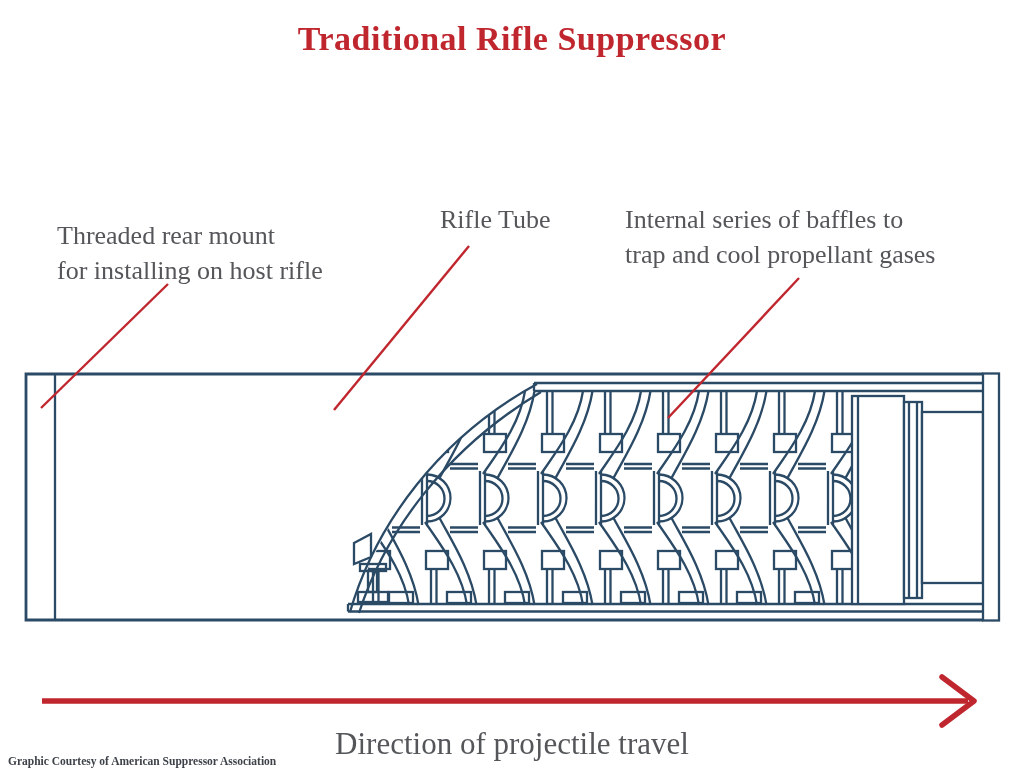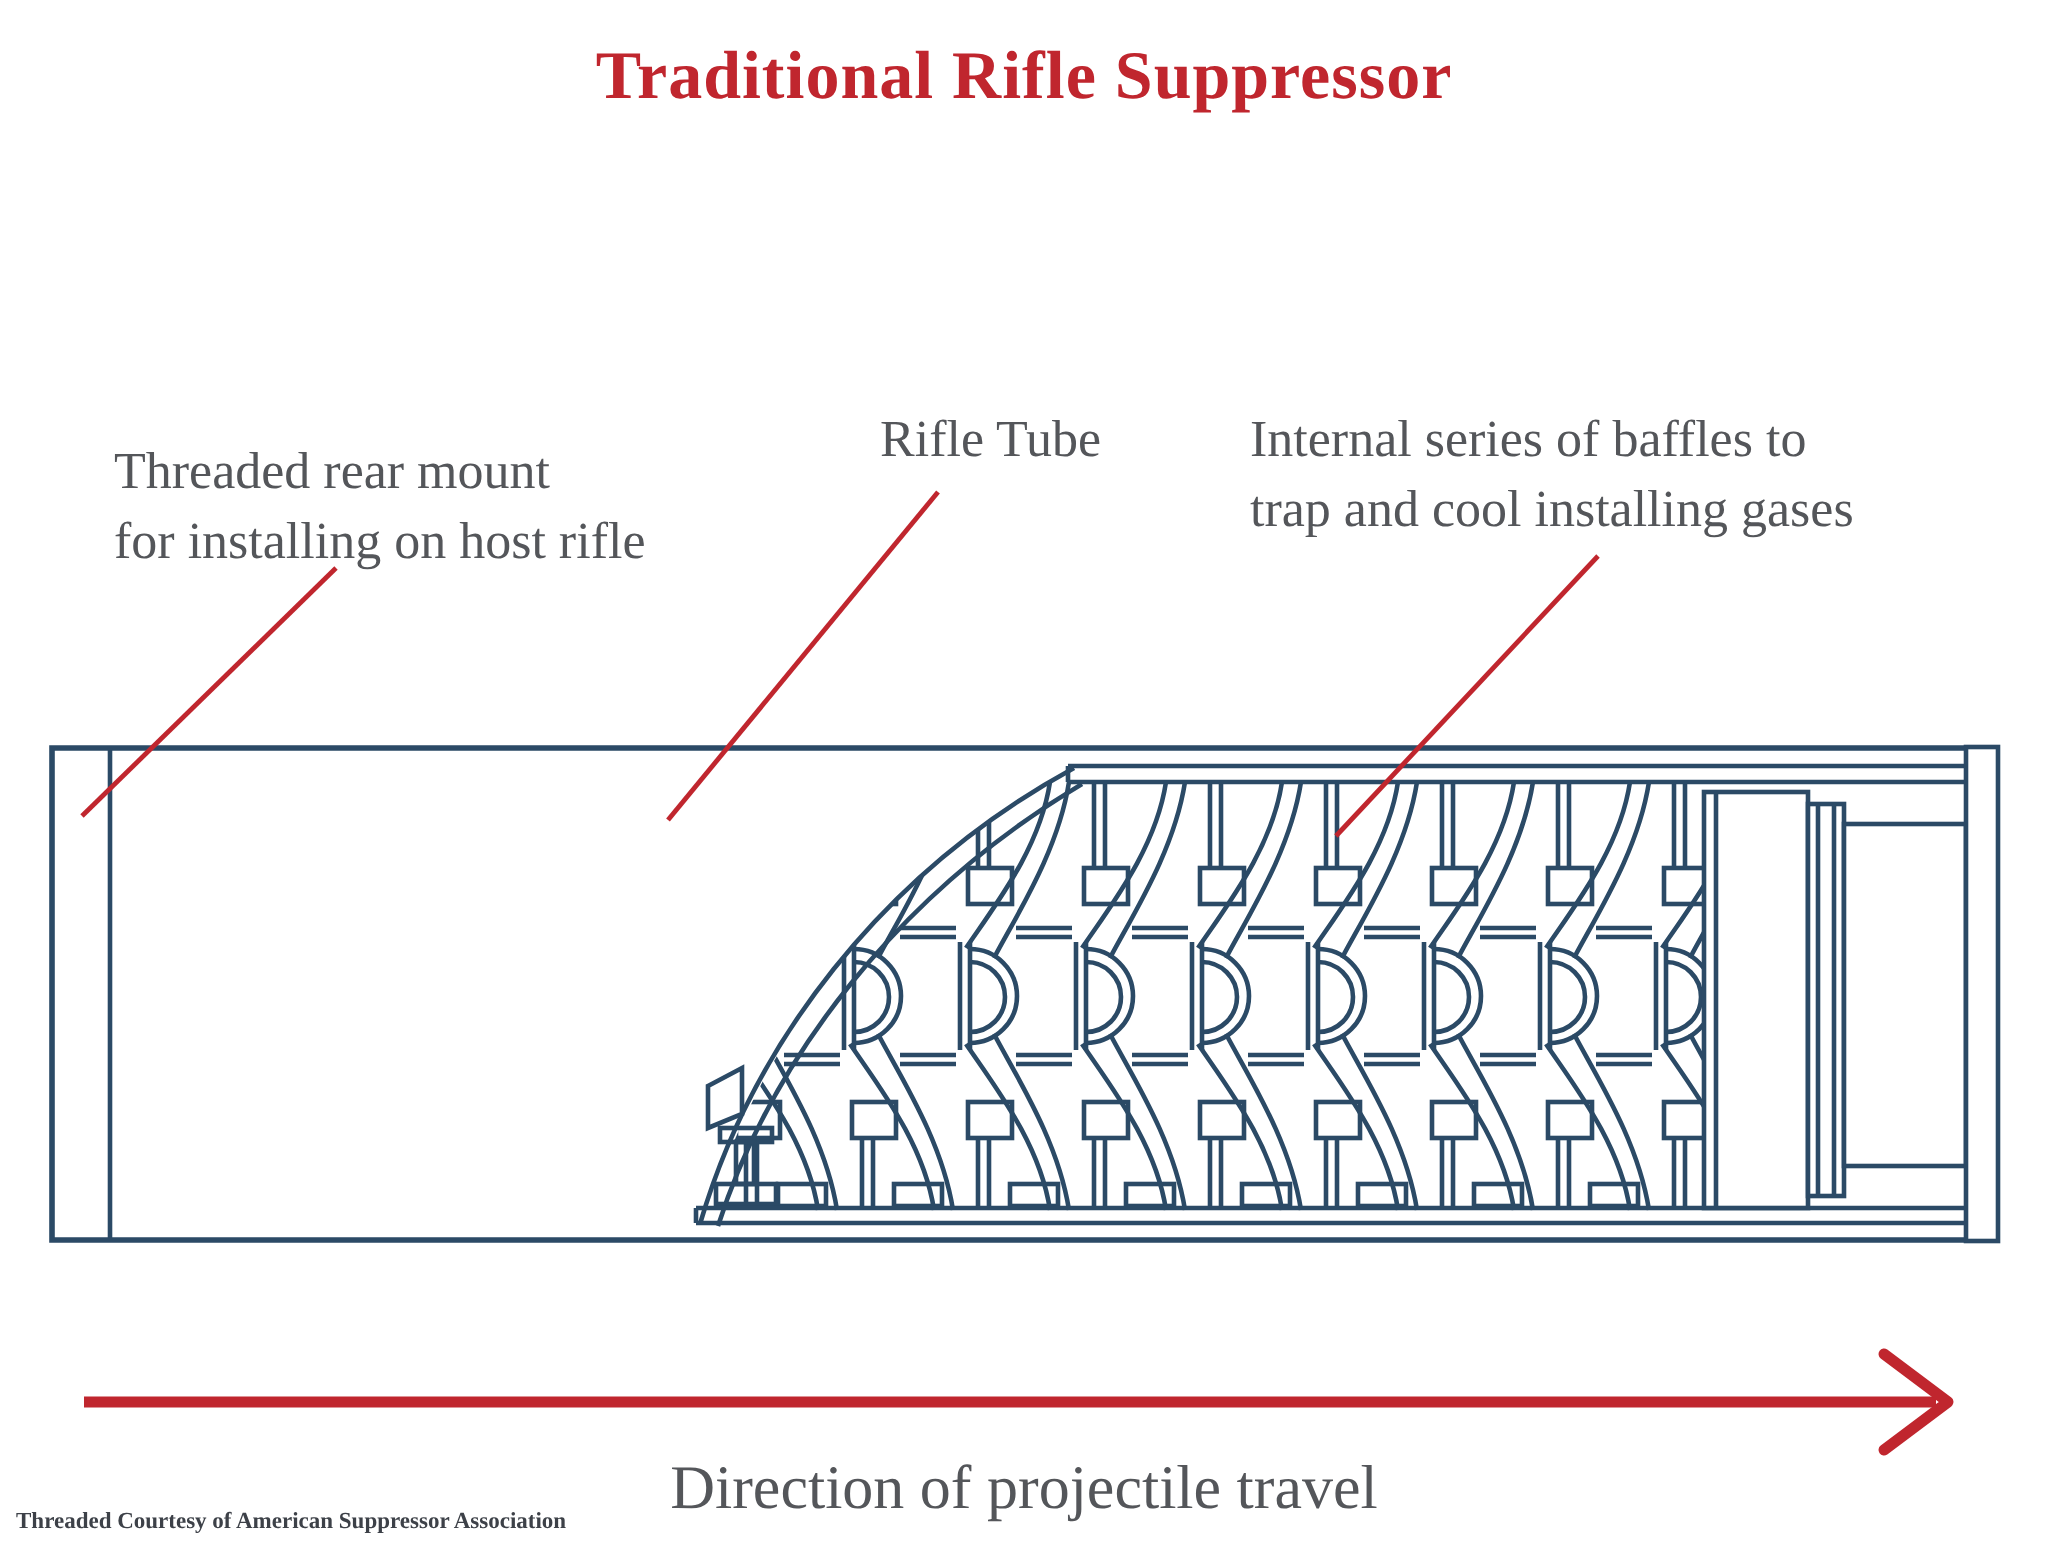--- a/index.html
+++ b/index.html
@@ -126,18 +126,18 @@
   <span>Threaded rear mount</span><br>
   <span>for installing on host rifle</span>
 </div>
 
 <div class="label label-outer">
   <span>Rifle Tube</span>
 </div>
 
 <div class="label label-baffles">
   <span>Internal series of baffles to</span><br>
-  <span>trap and cool installing gases</span>
+  <span>trap and cool propellant gases</span>
 </div>
 
 <div class="caption">Direction of projectile travel</div>
 
-<div class="credit">Threaded Courtesy of American Suppressor Association</div>
+<div class="credit">Graphic Courtesy of American Suppressor Association</div>
 
 </body></html>

